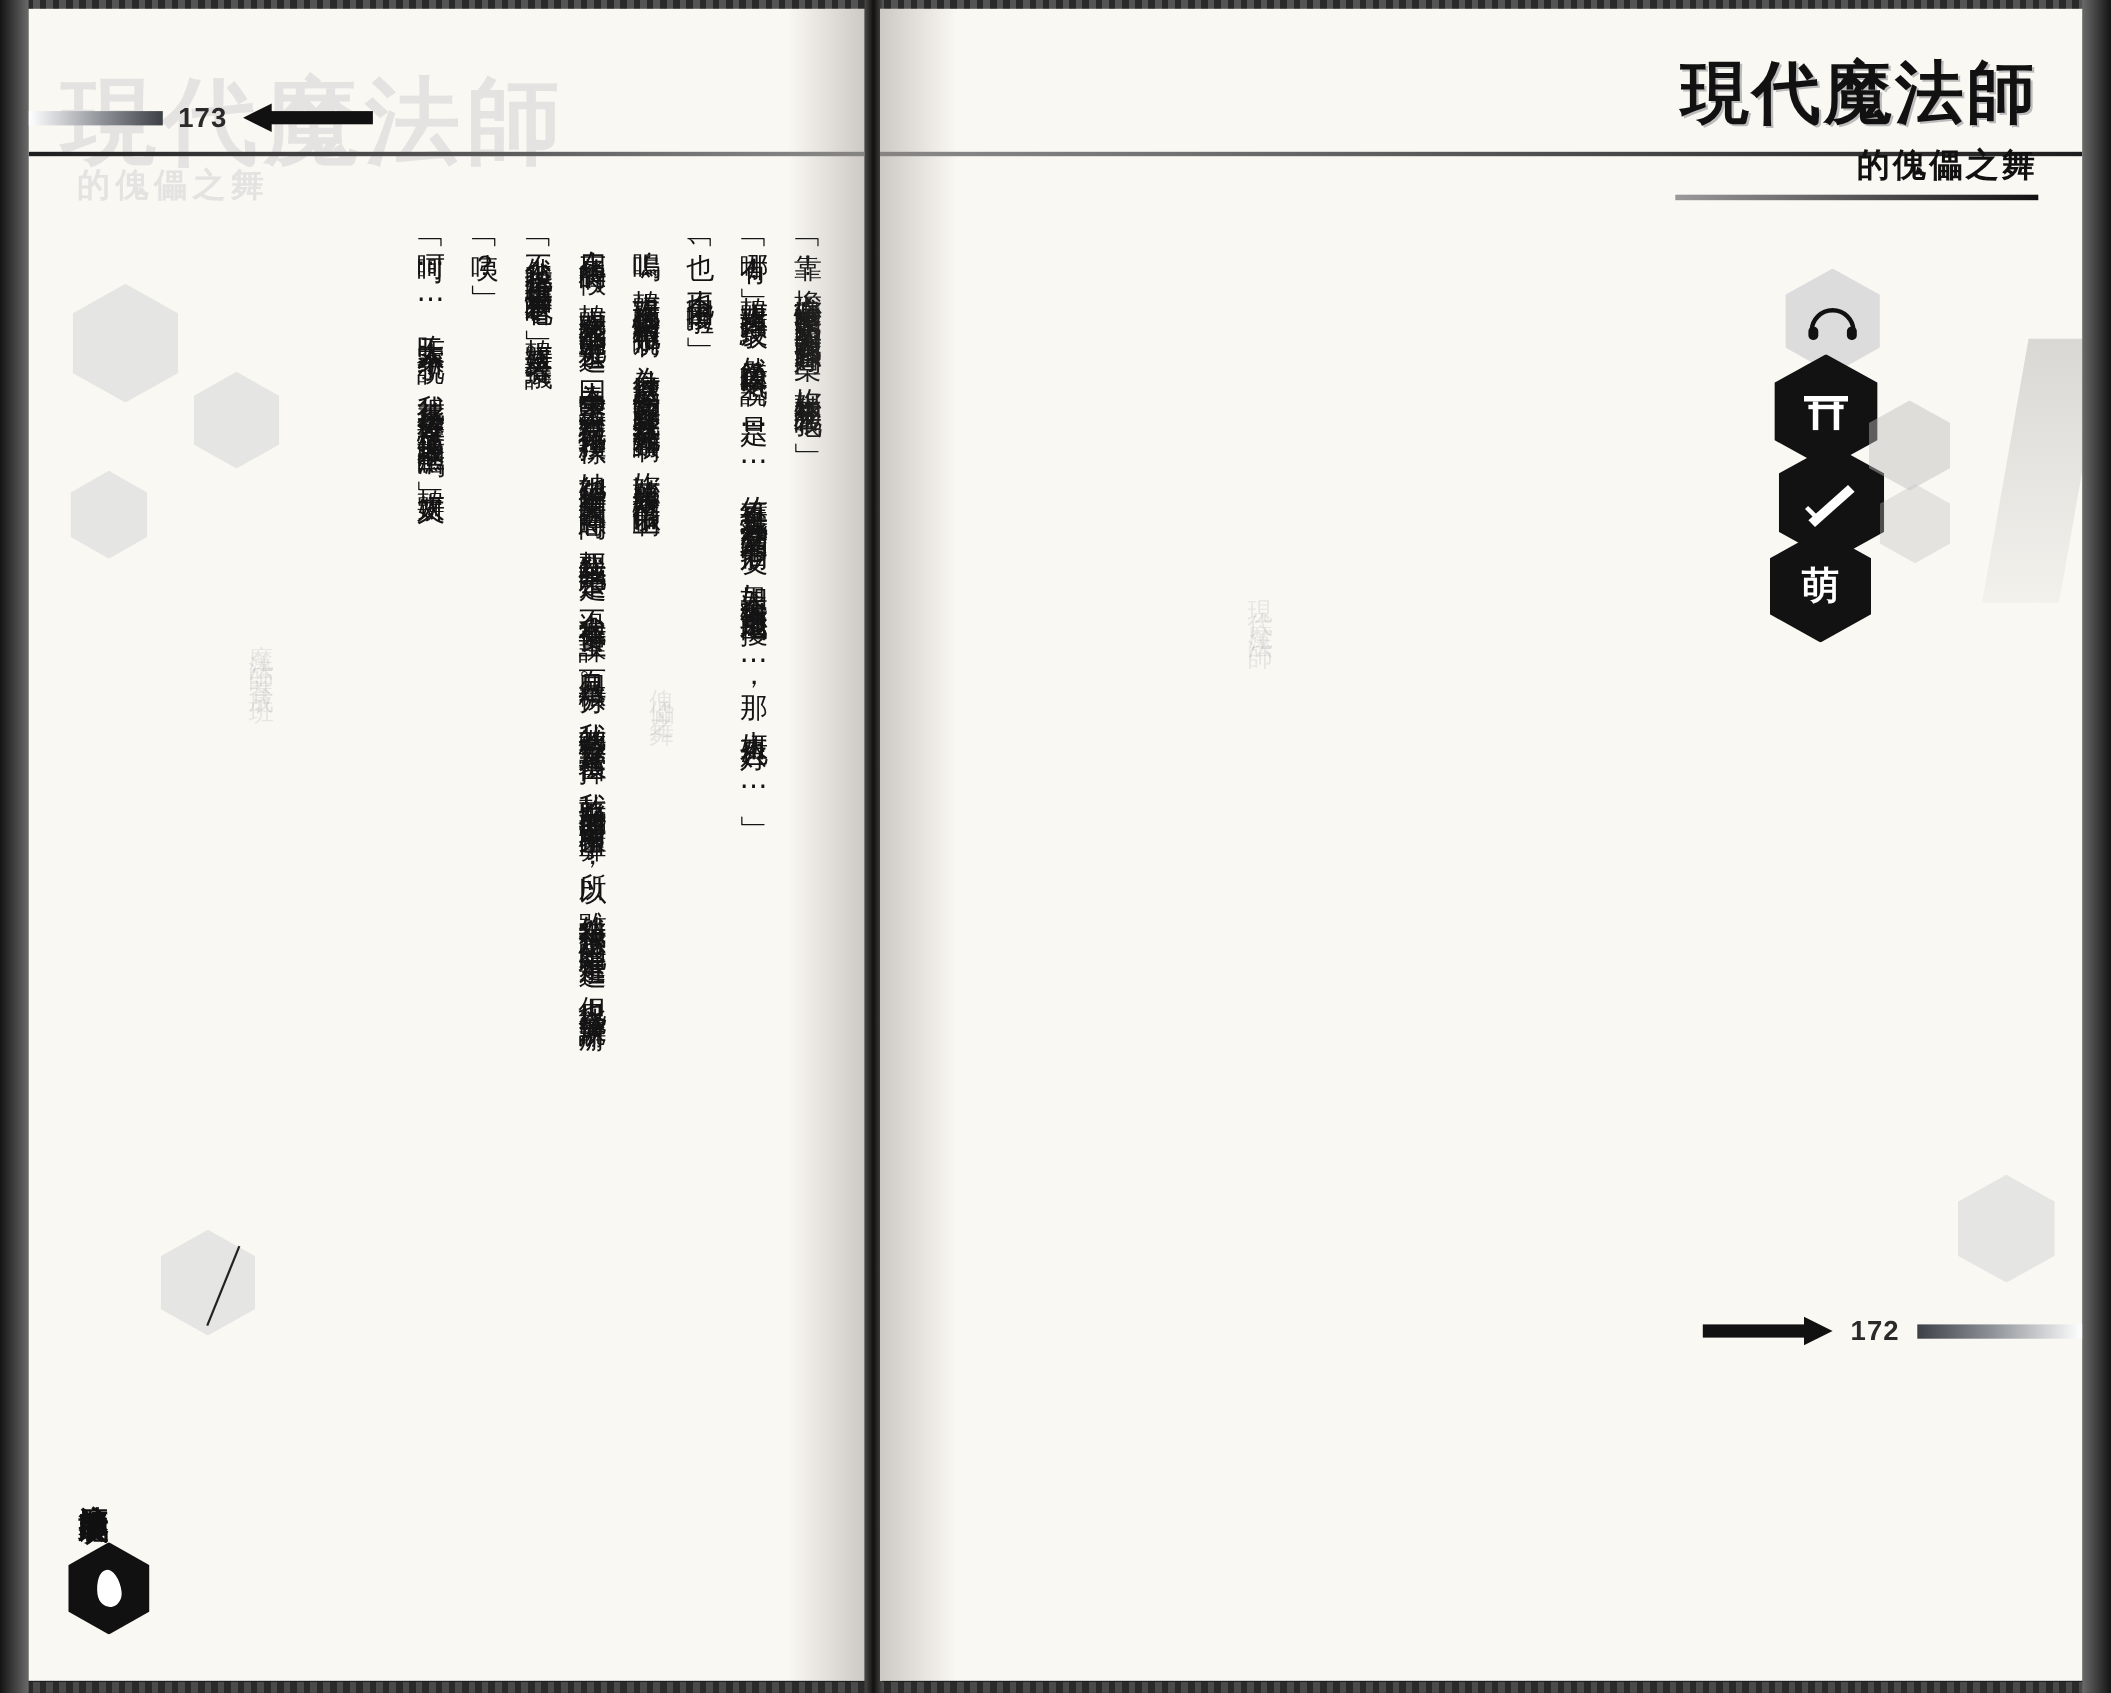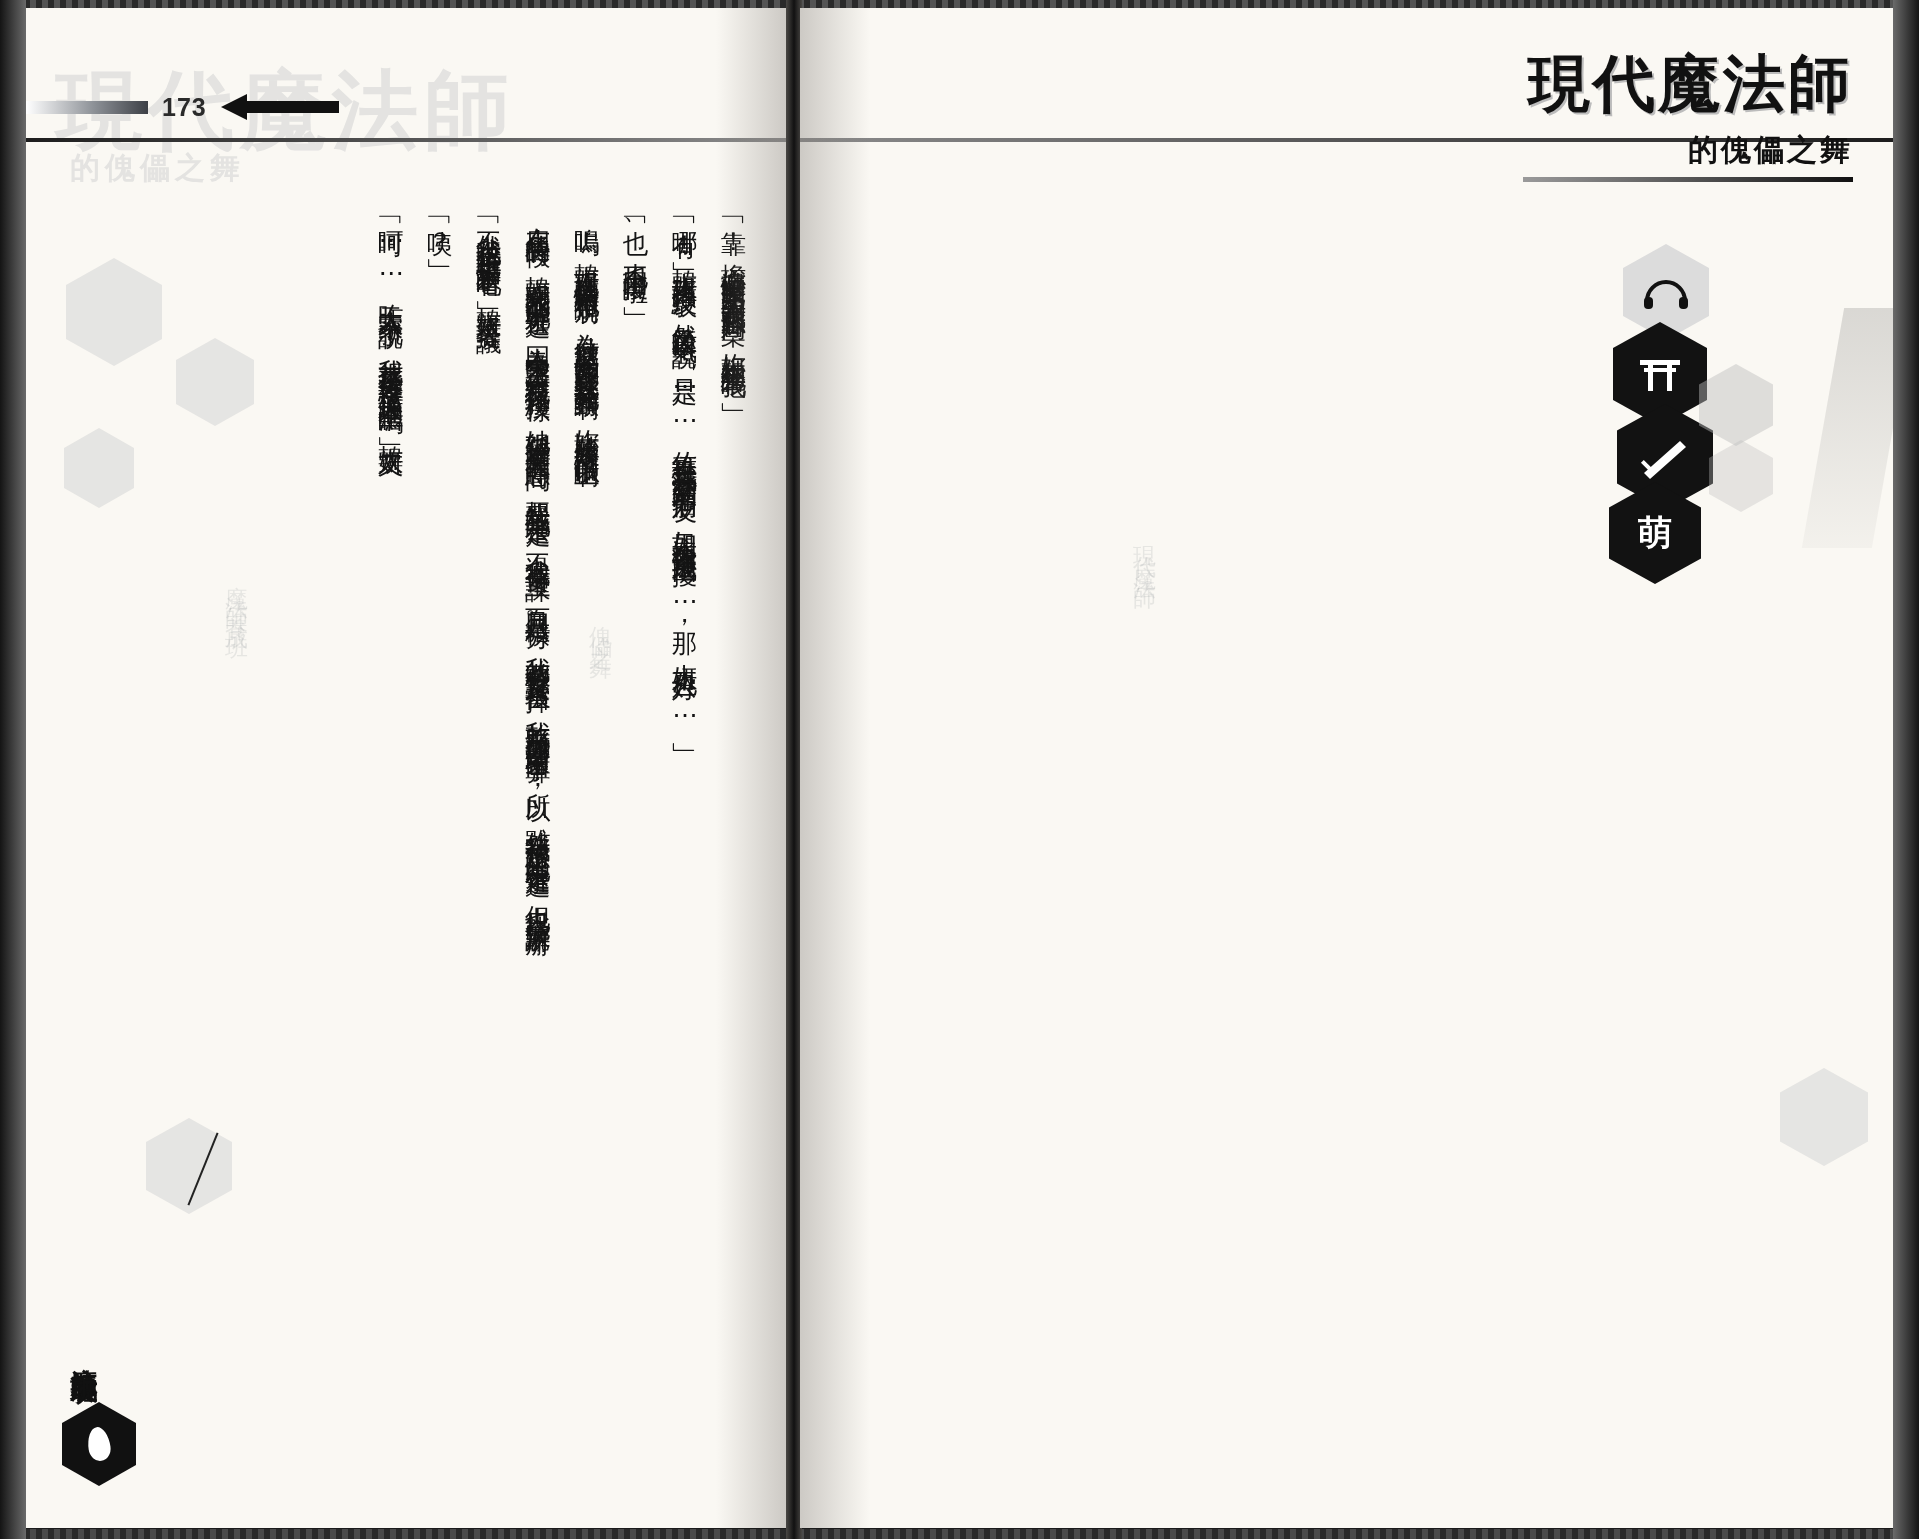--- a/index.html
+++ b/index.html
@@ -351,17 +351,22 @@
 
     <div class="vtext right-body">「服務生，這邊。」
 就在服務人員領著我找空桌的時候，一個很破爛的中文傳來，吸引了我們的注意。轉頭看去，就看到靠窗邊的一個座位上，一個穿著波希米亞風格連身長裙的美少女，正朝我們這邊揮手。而她不是別人，正是韓太妍。
 一大早就看到韓太妍，讓我心情還不錯。而她既然要讓我過去跟她一起坐，我也從善如流的直接走過去那邊坐下。
 「佐維哥早安。」
 「嗯，太妍早安。」
 簡單問候之後，韓太妍端起杯子，就口啜飲了一口咖啡，才關心的問：「你昨天回去……聽說很慘。」
 「啊？妳聽誰說的？」
 「我哥。」韓太妍吐吐舌頭，說：「他昨天晚上來找我拿你資料的時候，說小綾好像很生氣。所以我就……嗯，有點擔心～呵呵！」</div>
 
+    <div class="pnum-bar" style="right:0px; top:1185px; width:420px; justify-content:flex-end;">
+      <div class="arrow-right"></div>
+      <div class="pnum" style="margin:0 16px 0 16px;">172</div>
+      <div class="bar rev" style="width:150px;"></div>
+    </div>
 
     <div class="gutter-shade-r"></div>
   </div>
 
 </div>
 
 </body></html>

